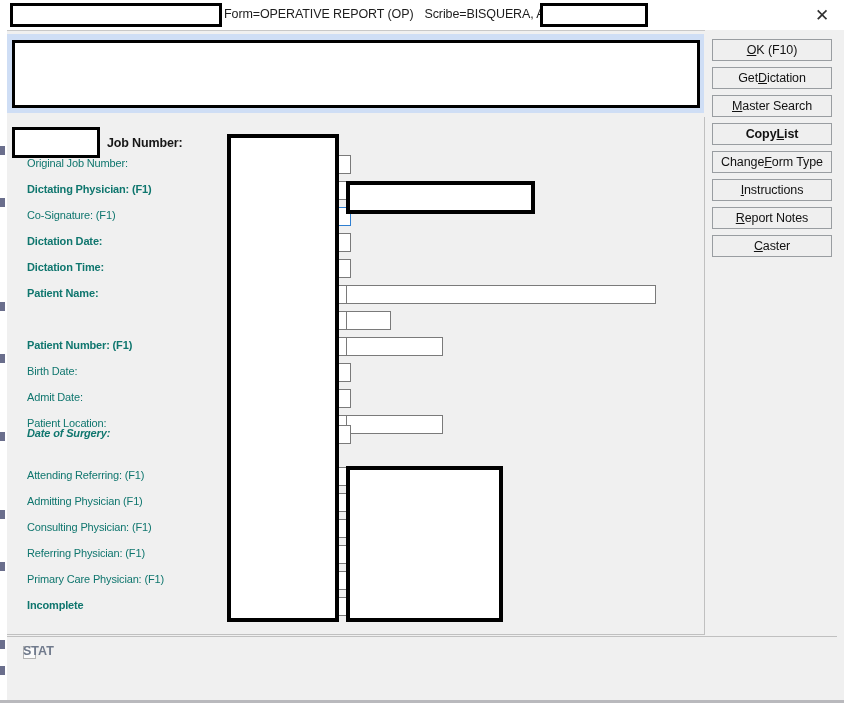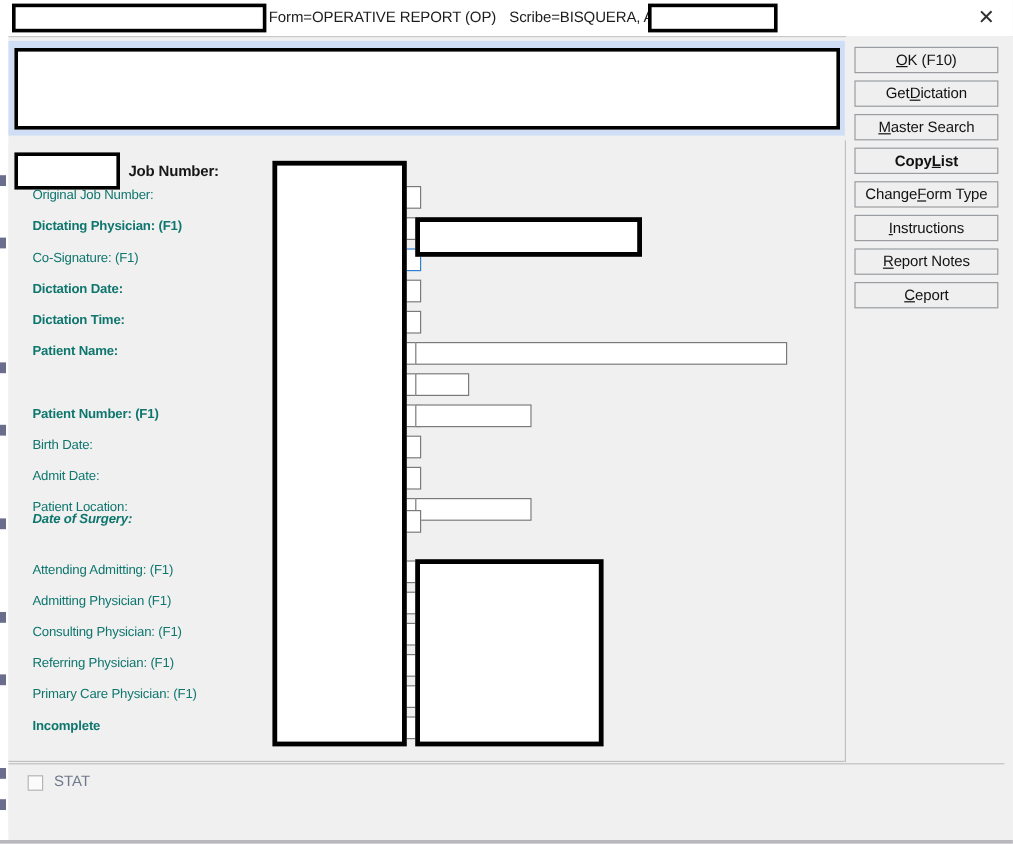--- a/index.html
+++ b/index.html
@@ -117,21 +117,21 @@
   
   .statbar{
     position:absolute;left:7px;top:636px;width:830px;height:61px;
     background:#f0f0f0;border-top:1px solid #c0c0c0;box-sizing:border-box;
   }
   .stat-cb{
     position:absolute;left:16px;top:9px;width:13px;height:13px;
     background:#fbfbfb;border:1px solid #b4b4b4;box-sizing:border-box;
   }
   .stat-lbl{
-    position:absolute;left:38px;top:7px;font-size:12.5px;color:#707a8c;
+    position:absolute;left:16px;top:7px;font-size:12.5px;color:#707a8c;font-weight:bold;
   }
 </style>
 </head>
 <body>
 
 <div class="app">
 
   <div class="titlebar">
     <div class="tb-box"></div>
     <div class="tb-text">
@@ -203,21 +203,21 @@
         <div class="row" style="top: 296px;">
           <div class="lbl">Patient Location:</div>
           <div class="fld" style="left: 224px; width: 120px;"></div>
           <div class="fld" style="left: 339px; width: 97px;"></div>
         </div>
         <div class="row" style="top: 306px; font-style: italic;">
           <div class="lbl b">Date of Surgery:</div>
           <div class="fld" style="left: 224px; width: 120px;"></div>
         </div>
         <div class="row" style="top: 348px;">
-          <div class="lbl">Attending Admitting: (F1)</div>
+          <div class="lbl">Attending Referring: (F1)</div>
           <div class="fld" style="left: 224px; width: 120px;"></div>
         </div>
         <div class="row" style="top: 374px; padding-left: 48px;">
           <div class="lbl">Admitting Physician (F1)</div>
           <div class="fld" style="left: 224px; width: 120px;"></div>
         </div>
         <div class="row" style="top: 400px;">
           <div class="lbl">Consulting Physician: (F1)</div>
           <div class="fld" style="left: 224px; width: 120px;"></div>
         </div>
@@ -277,21 +277,21 @@
           <span>nstructions</span>
         </div>
         <div class="btn" style="top: 177px;">
           <span></span>
           <u>R</u>
           <span>eport Notes</span>
         </div>
         <div class="btn" style="top: 205px;">
           <span></span>
           <u>C</u>
-          <span>eport</span>
+          <span>aster</span>
         </div>
       </div>
   </div>
 
   <div class="statbar">
     <div class="stat-cb"></div>
     <div class="stat-lbl">STAT</div>
   </div>
 
   <div class="bottom-shadow"></div>

